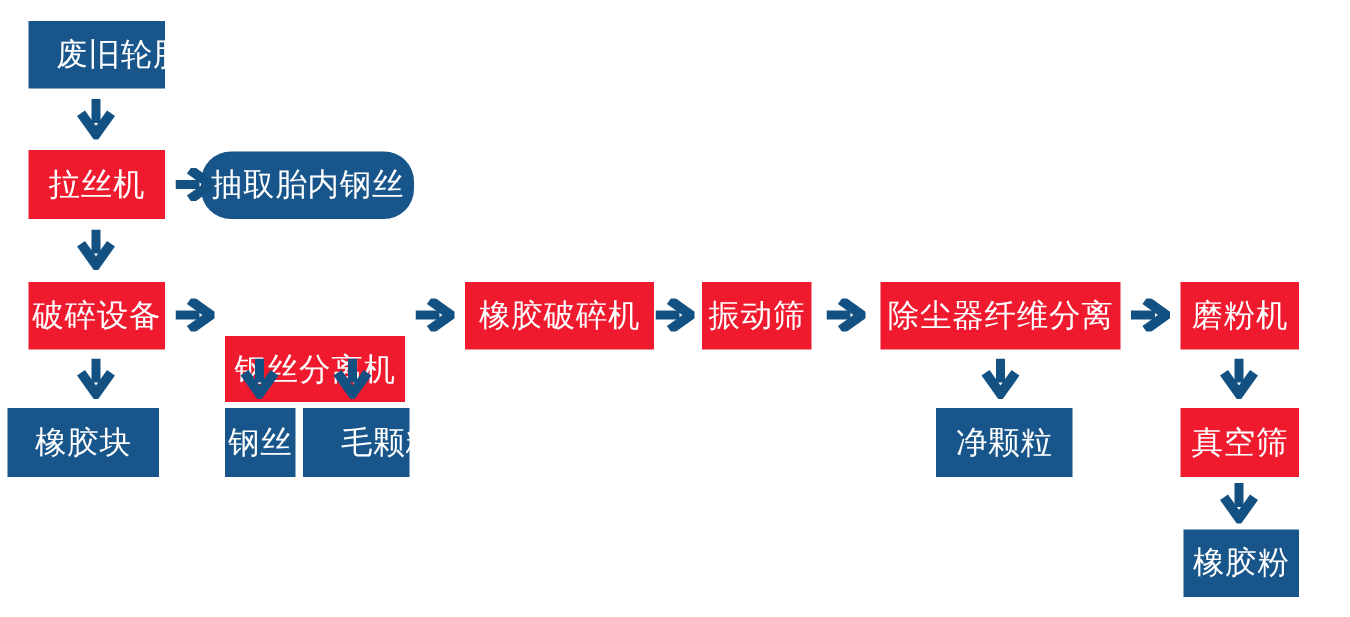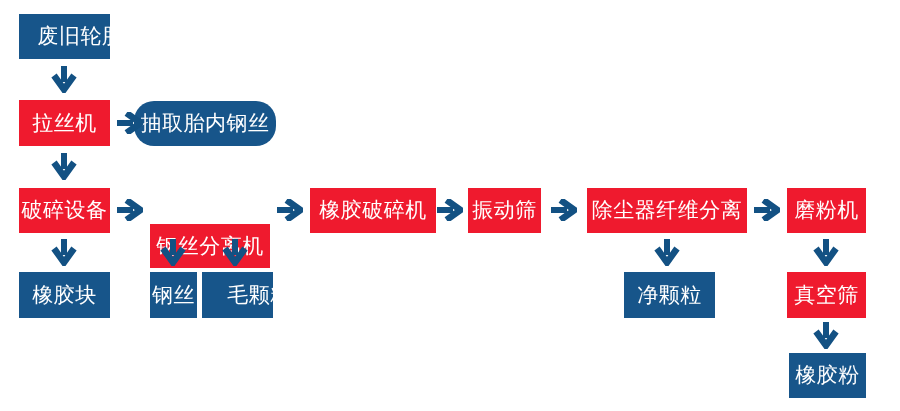--- a/index.html
+++ b/index.html
@@ -61,21 +61,21 @@
     </div>
     <div class="node red" style="left: 468px; top: 188px; width: 73px; height: 45px;">
       <span>振动筛</span>
     </div>
     <div class="node red" style="left: 587px; top: 188px; width: 160px; height: 45px;">
       <span>除尘器纤维分离</span>
     </div>
     <div class="node red" style="left: 787px; top: 188px; width: 79px; height: 45px;">
       <span>磨粉机</span>
     </div>
-    <div class="node blue" style="left: 19px; top: 272px; width: 91px; height: 46px;">
+    <div class="node blue" style="left: 5px; top: 272px; width: 101px; height: 46px;">
       <span>橡胶块</span>
     </div>
     <div class="node blue" style="left: 150px; top: 272px; width: 47px; height: 46px; text-align: right;">
       <span>钢丝</span>
     </div>
     <div class="node blue" style="left: 202px; top: 272px; width: 71px; height: 46px; padding-left: 44px;">
       <span>毛颗粒</span>
     </div>
     <div class="node blue" style="left: 624px; top: 272px; width: 91px; height: 46px;">
       <span>净颗粒</span>

